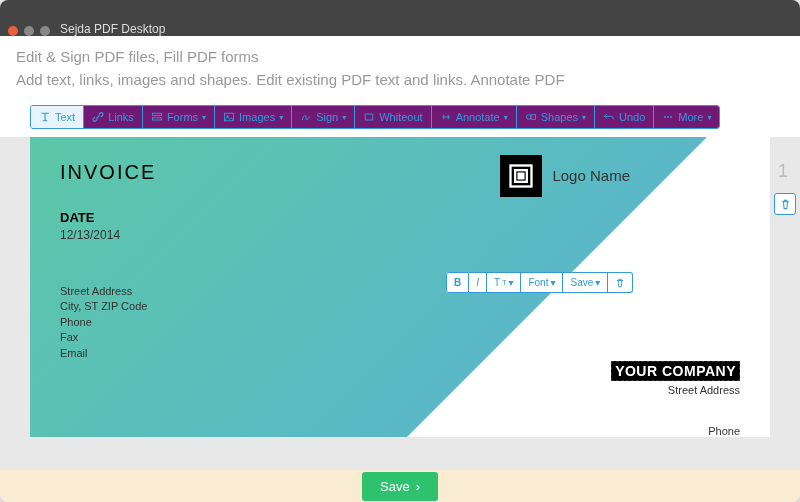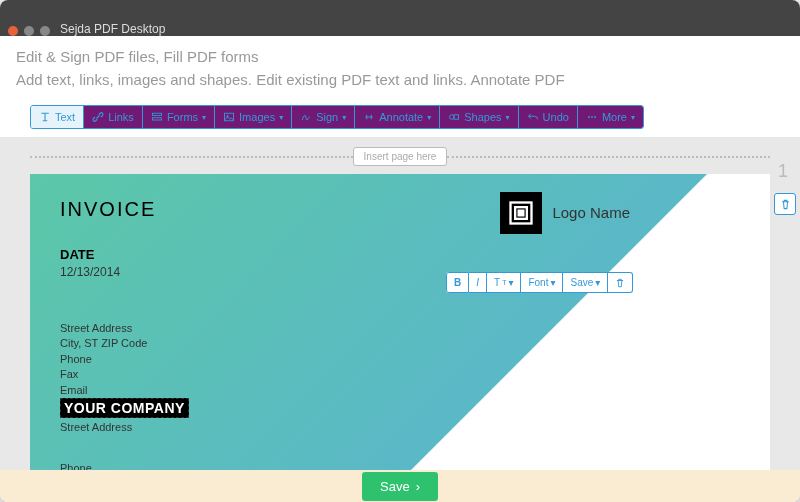--- a/index.html
+++ b/index.html
@@ -20,21 +20,21 @@
 .tb-icon svg { width: 100%; height: 100%; }
 .workspace { flex: 1; background: #e8e8e8; position: relative; overflow: hidden; padding: 0 30px; }
 .insert-line { display: flex; align-items: center; margin: 10px 0 8px; }
 .insert-line .dline { flex: 1; border-top: 2px dotted #bbb; }
 .insert-btn { border: 1px solid #bbb; background: #fff; color: #aaa; font-size: 10px; padding: 3px 10px; border-radius: 3px; cursor: pointer; }
 .page-num { position: absolute; top: 24px; right: 12px; color: #bbb; font-size: 18px; }
 .trash-page { position: absolute; top: 56px; right: 4px; border: 1px solid #3399d8; color: #3399d8; background: #fff; width: 22px; height: 22px; border-radius: 3px; display: flex; align-items: center; justify-content: center; cursor: pointer; font-size: 11px; }
 .doc { background: linear-gradient(135deg, #5cc7a8 0%, #5ab8c7 65%, #fff 65.2%); height: 300px; position: relative; padding: 24px 30px; overflow: hidden; }
 .inv-title { font-size: 20px; font-weight: 400; letter-spacing: 2px; }
 .row { display: flex; margin-top: 26px; flex-direction: column; }
-.col1 { width: 210px; } .col2 { width: 210px; } .col3 { flex: 1; }
+.col1 { width: 210px; } .col2 { width: 210px; } .col3 { flex: 1; text-align: right; }
 .lbl { font-weight: bold; font-size: 13px; margin-bottom: 3px; }
 .val { font-size: 12px; color: #333; }
 .lines { font-size: 11px; color: #333; line-height: 1.4; margin-top: 2px; }
 .company { position: relative; }
 .company .sel { display: inline-block; background: #000; color: #fff; font-weight: bold; font-size: 14px; padding: 1px 3px; border: 1px dashed #333; letter-spacing: 0.5px; }
 .logo-box { position: absolute; top: 18px; right: 140px; display: flex; align-items: center; gap: 10px; padding-left: 20px; }
 .logo-sq { width: 42px; height: 42px; background: #000; display: flex; align-items: center; justify-content: center; }
 .logo-sq svg { width: 28px; height: 28px; }
 .logo-txt { font-size: 15px; color: #333; line-height: 1.2; }
 .fmt-toolbar { position: absolute; top: 135px; left: 446px; display: flex; border-radius: 3px; background: #fff; }
@@ -107,20 +107,28 @@
         <span class="tb-icon">
             <svg viewBox="0 0 16 16" fill="none" stroke="#3399d8" stroke-width="1.3">
               <path d="M3 12c1-3 2-6 4-6s0 6 2 6 2-4 4-4"></path>
             </svg>
           </span>
         <span>Sign</span>
           <span class="caret">▾</span>
       </div>
       <div class="tb-btn">
         <span class="tb-icon">
+            <svg viewBox="0 0 16 16" fill="none" stroke="#3399d8" stroke-width="1.2">
+              <rect x="3" y="4" width="10" height="8"></rect>
+            </svg>
+          </span>
+        <span>Whiteout</span>
+      </div>
+      <div class="tb-btn">
+        <span class="tb-icon">
             <svg viewBox="0 0 16 16" fill="none" stroke="#3399d8" stroke-width="1.3">
               <path d="M3 8h10M5 5v6M11 5v6"></path>
             </svg>
           </span>
         <span>Annotate</span>
           <span class="caret">▾</span>
       </div>
       <div class="tb-btn">
         <span class="tb-icon">
             <svg viewBox="0 0 16 16" fill="none" stroke="#3399d8" stroke-width="1.2">
@@ -147,25 +155,20 @@
               <circle cx="12" cy="8" r="1.2"></circle>
             </svg>
           </span>
         <span>More</span>
           <span class="caret">▾</span>
       </div>
     </div>
   </div>
 
   <div class="workspace">
-    <div class="insert-line">
-      <div class="dline"></div>
-      <button class="insert-btn">Insert page here</button>
-      <div class="dline"></div>
-    </div>
     <div class="page-num">1</div>
     <div class="trash-page">
       <svg width="11" height="11" viewBox="0 0 16 16" fill="none" stroke="#3399d8" stroke-width="1.5">
           <path d="M3 4h10M6 4V2h4v2M5 4l1 10h4l1-10"></path>
         </svg>
     </div>
 
     <div class="doc">
       <div class="logo-box">
         <div class="logo-sq">

